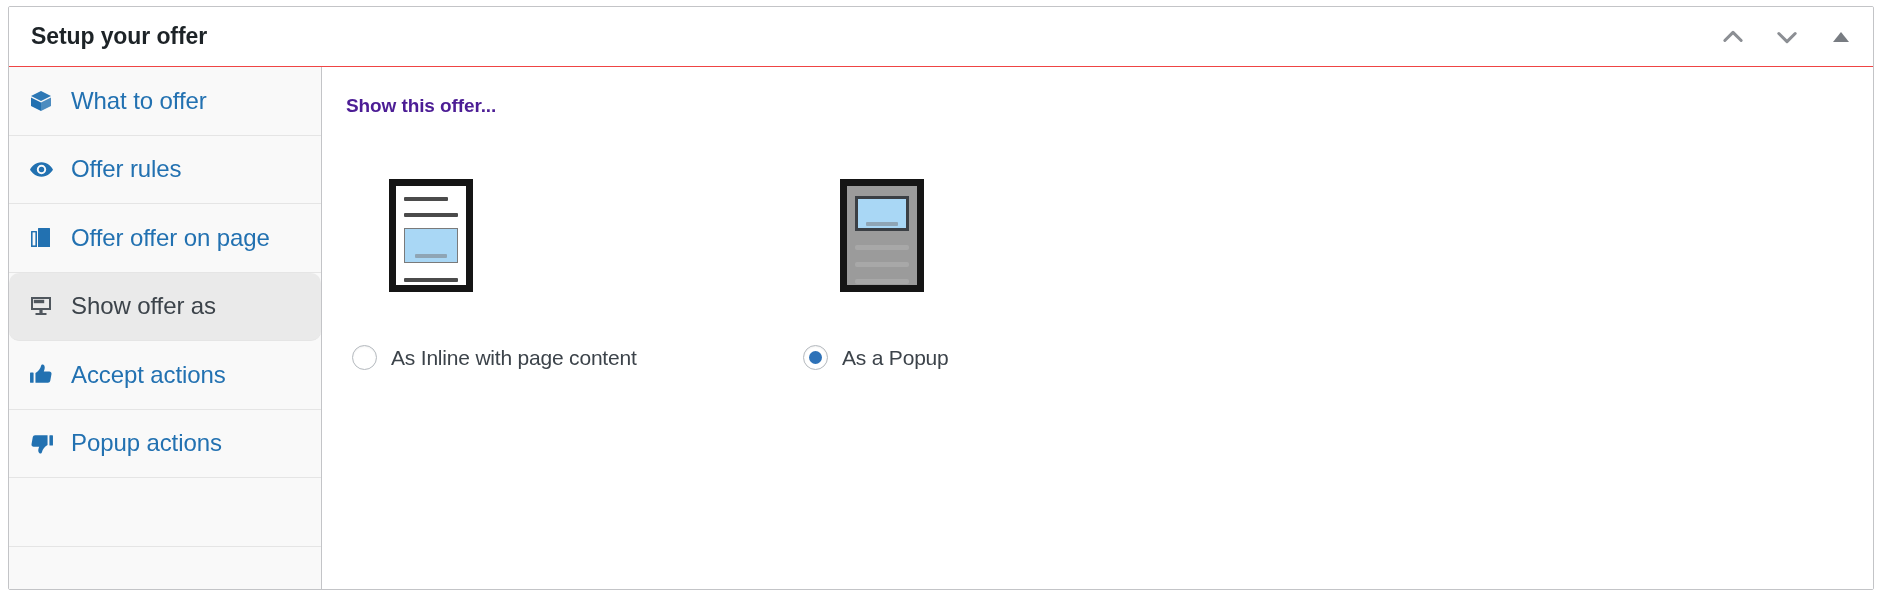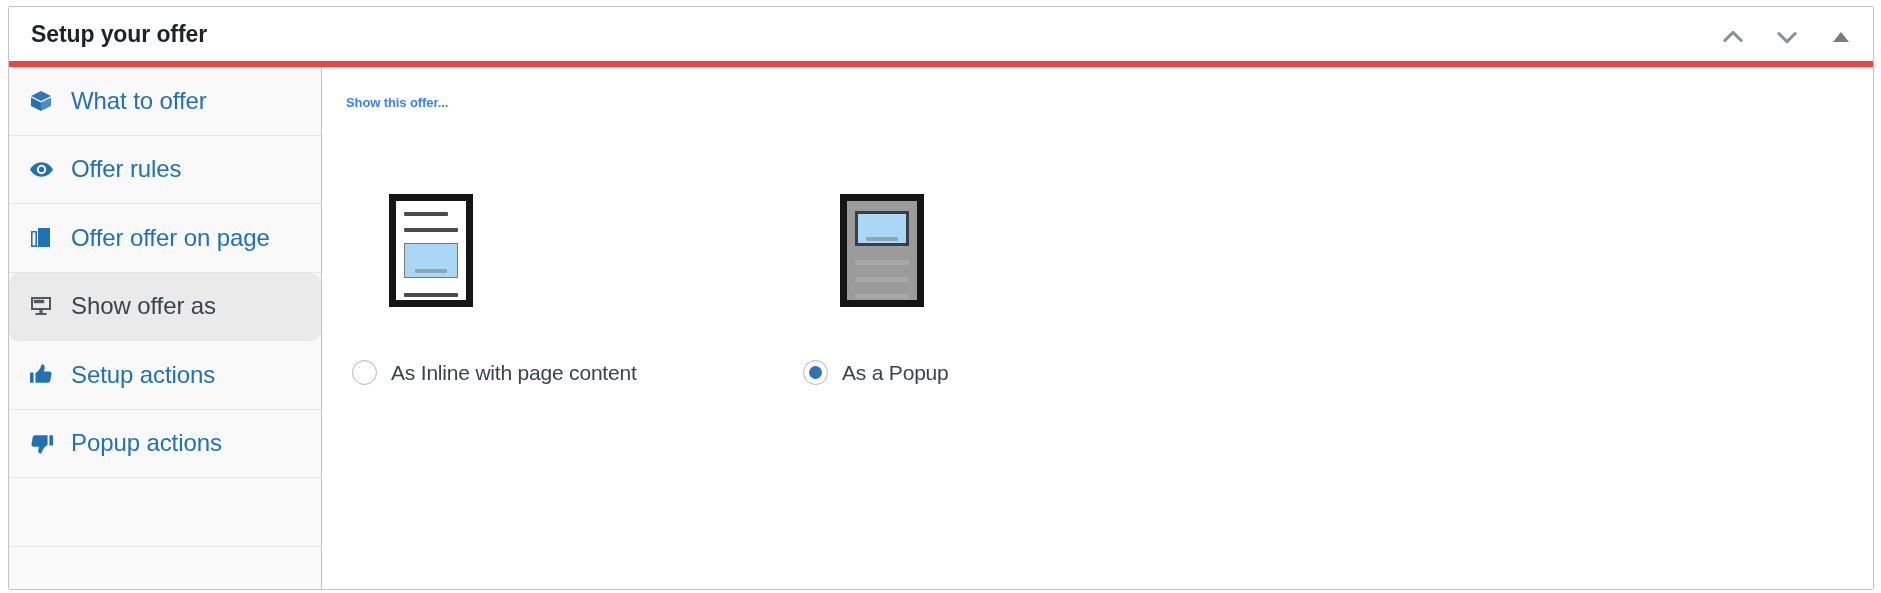--- a/index.html
+++ b/index.html
@@ -23,21 +23,21 @@
     border: 1px solid #c3c4c7;
     border-radius: 2px;
     overflow: hidden;
   }
 
   
   .panel-header {
     position: relative;
     height: 60px;
     background: #ffffff;
-    border-bottom: 6px solid #ef4444;
+    border-bottom: 1px solid #ef4444;
     display: flex;
     align-items: center;
   }
   .panel-title {
     margin-left: 22px;
     font-size: 23px;
     font-weight: bold;
     color: #1d2327;
     letter-spacing: -0.1px;
   }
@@ -109,25 +109,25 @@
   .side-item.active .side-label { color: #3c434a; }
 
   
   .content {
     flex: 1 1 auto;
     background: #ffffff;
     padding: 28px 0 0 24px;
     position: relative;
   }
   .content-heading {
-    font-size: 13px;
+    font-size: 19px;
     font-weight: bold;
-    color: #3b82f6;
+    color: #4c1d95;
     letter-spacing: -0.1px;
-    margin-bottom: 84px;
+    margin-bottom: 62px;
   }
 
   .option-row {
     display: flex;
     align-items: flex-end;
   }
   .option {
     width: 451px;
     flex: 0 0 451px;
   }
@@ -326,21 +326,21 @@
         <span class="side-label">Show offer as</span>
       </div>
 
       <div class="side-item">
         <span class="side-icon">
           <svg width="25" height="25" viewBox="0 0 24 24" fill="#2271b1">
             <rect x="1" y="10" width="3.4" height="10" rx="0.6"></rect>
             <path d="M6.2 10.6 C8.6 9.4 11 6.6 11.6 3.6 c0.2-1 1.1-1.5 1.9-1.2 1 0.4 1.6 1.5 1.6 2.8 0 1.4-0.5 2.8-0.9 3.8h5.3c1.3 0 2.3 1.1 2.1 2.4l-1.2 6.6c-0.2 1.1-1.1 1.9-2.2 1.9H6.2z"></path>
           </svg>
         </span>
-        <span class="side-label">Setup actions</span>
+        <span class="side-label">Accept actions</span>
       </div>
 
       <div class="side-item">
         <span class="side-icon">
           <svg width="25" height="25" viewBox="0 0 24 24" fill="#2271b1">
             <rect x="19.6" y="4" width="3.4" height="10" rx="0.6"></rect>
             <path d="M17.8 13.4 C15.4 14.6 13 17.4 12.4 20.4 c-0.2 1-1.1 1.5-1.9 1.2-1-0.4-1.6-1.5-1.6-2.8 0-1.4 0.5-2.8 0.9-3.8H4.5c-1.3 0-2.3-1.1-2.1-2.4l1.2-6.6C3.8 4.9 4.7 4.1 5.8 4.1h12z"></path>
           </svg>
         </span>
         <span class="side-label">Popup actions</span>

